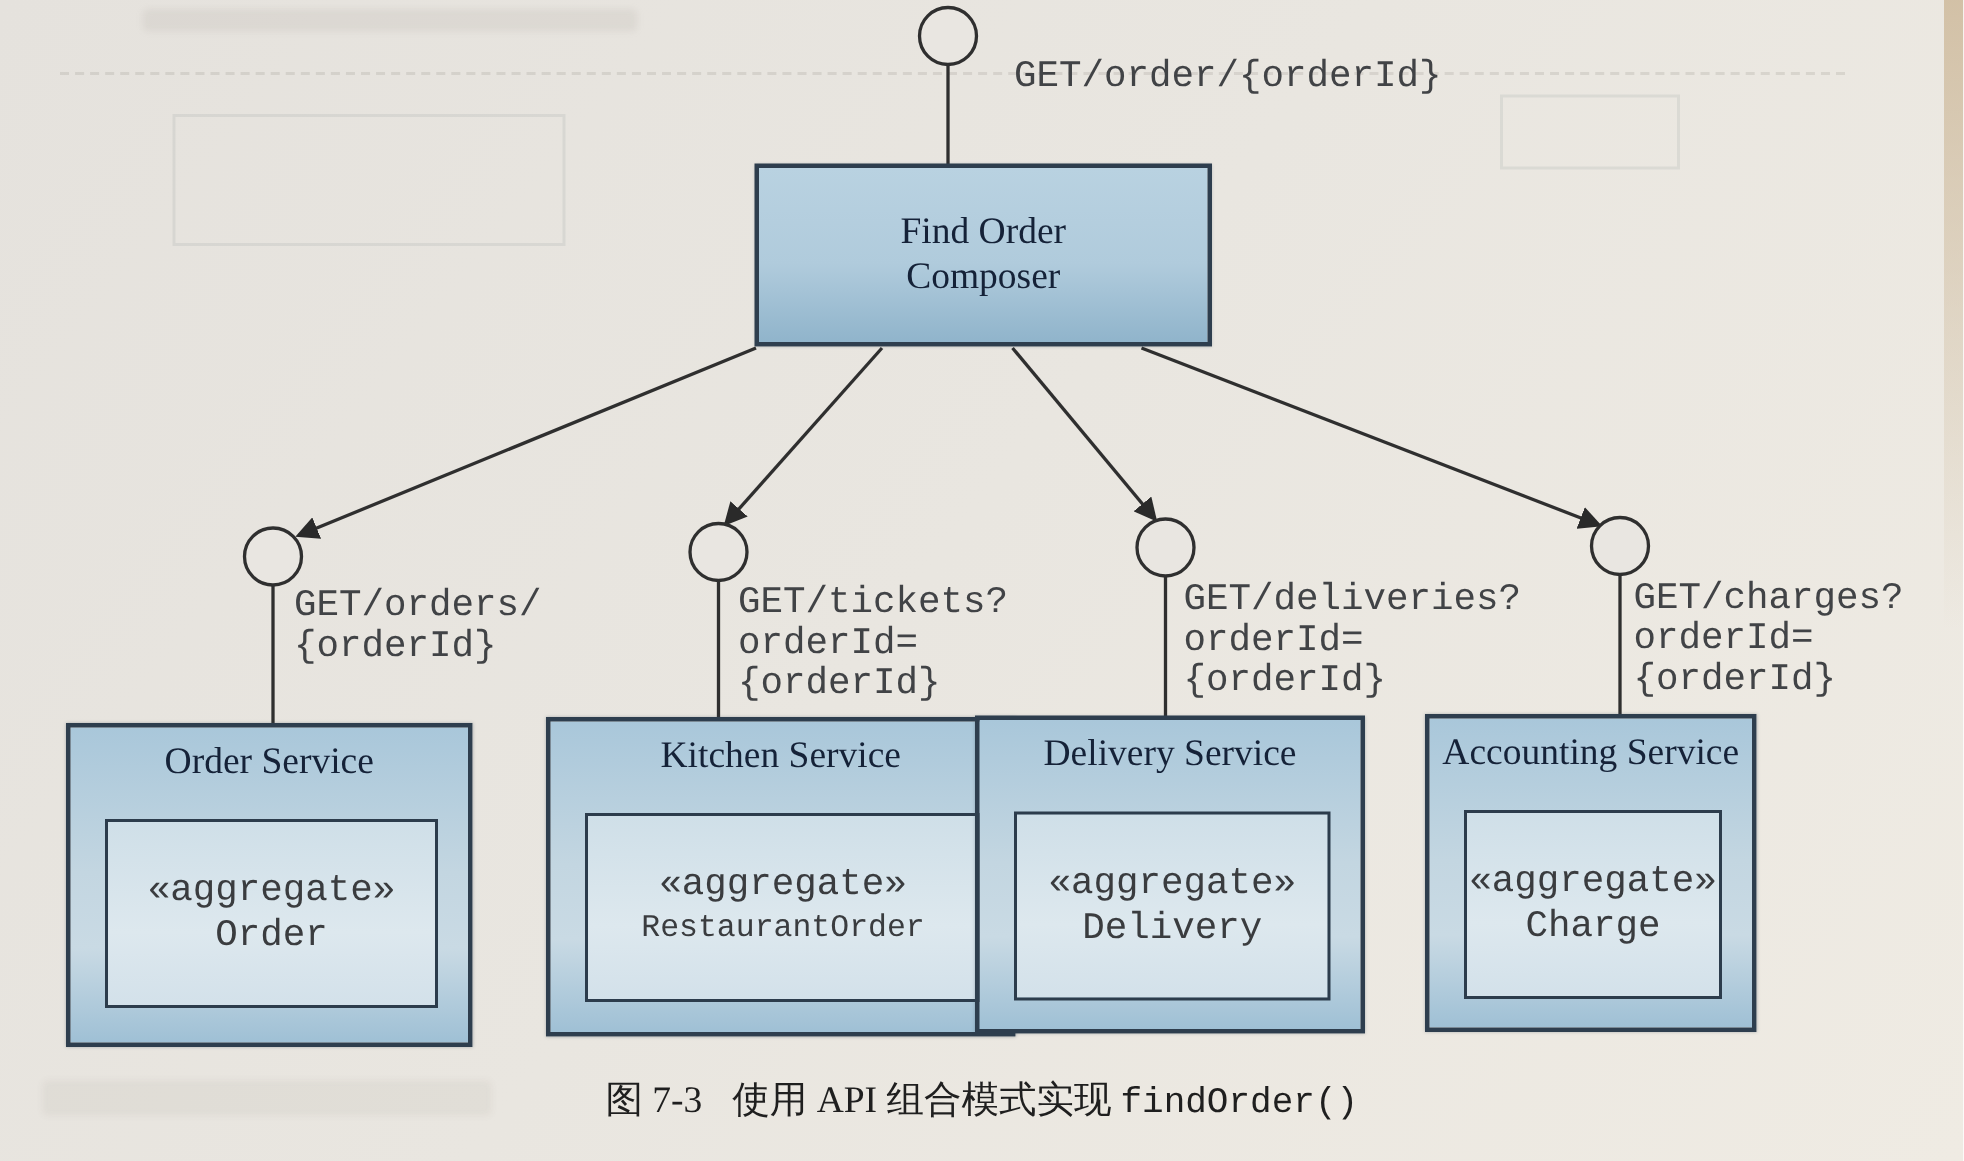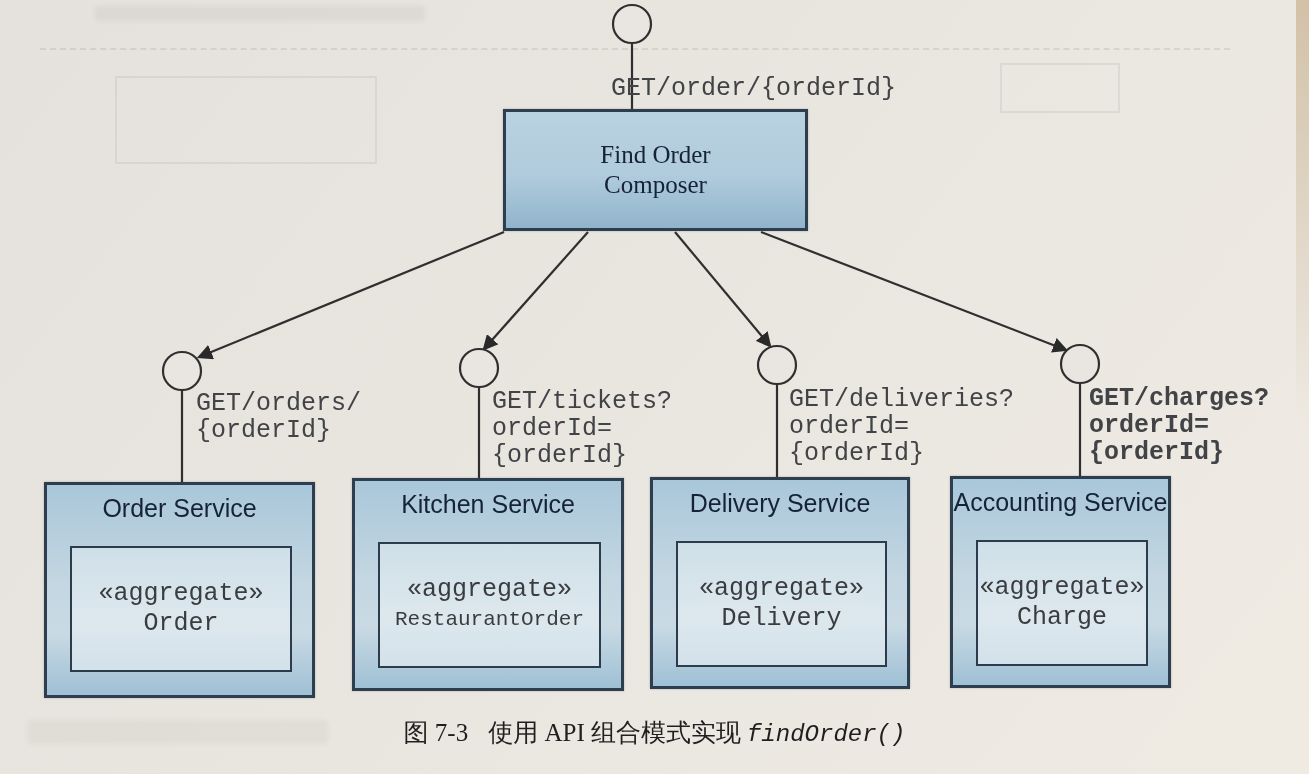--- a/index.html
+++ b/index.html
@@ -22,21 +22,21 @@
   .composer-box{
     display:flex;align-items:center;justify-content:center;text-align:center;
     background:linear-gradient(180deg,#b9d2e1 0%,#b0cbdc 55%,#90b4cb 100%);
   }
   .serif-title{
     font-family:"Liberation Serif","DejaVu Serif",serif;
     color:#152238;font-size:25px;line-height:30px;white-space:pre-line;
   }
   .service-title{
     position:absolute;left:0;right:0;top:9px;text-align:center;
-    font-family:Liberation Sans, sans-serif;
+    font-family:Liberation Serif, serif;
     color:#152238;font-size:25px;
   }
   .inner-box{
     position:absolute;left:23px;right:20px;top:61px;height:126px;
     border:2.5px solid #2c3c4c;box-sizing:border-box;
     background:linear-gradient(180deg,#cfdfe8 0%,#dde8ee 60%,#d3e1ea 100%);
     display:flex;flex-direction:column;align-items:center;justify-content:center;
     text-align:center;
   }
   .mono{
@@ -50,21 +50,21 @@
   }
   
   .caption{
     position:absolute;left:0;top:716px;width:100%;text-align:center;
     color:#1f1f1f;font-size:25px;
     font-family:"Liberation Serif","DejaVu Serif",serif;
   }
   .caption .fig{margin-right:20px;}
   .caption .code{
     font-family:"Liberation Mono","DejaVu Sans Mono",monospace;
-    font-size:24px;margin-left:6px;font-style:italic;
+    font-size:24px;margin-left:6px;
   }
   
   .artifact{position:absolute;pointer-events:none;}
   .edge-strip{
     right:0;top:0;width:13px;height:420px;
     background:linear-gradient(180deg,rgba(206,186,156,.85),rgba(206,186,156,0));
   }
   .ghost-dash{
     left:40px;top:48px;width:1190px;height:0;
     border-top:2px dashed rgba(150,145,135,.22);
@@ -105,48 +105,48 @@
       <circle cx="777" cy="365" r="19" fill="#e9e6e1"></circle>
       <circle cx="1080" cy="364" r="19" fill="#e9e6e1"></circle>
 
       <line x1="182" y1="390" x2="182" y2="484"></line>
       <line x1="479" y1="387" x2="479" y2="480"></line>
       <line x1="777" y1="384" x2="777" y2="479"></line>
       <line x1="1080" y1="383" x2="1080" y2="478"></line>
     </g>
   </svg>
 
-  <div class="endpoint-label" style="left:611px;top:37px;margin-top:38px;">GET/order/{orderId}</div>
+  <div class="endpoint-label" style="left:676px;top:37px;">GET/order/{orderId}</div>
 
   <div class="uml-box composer-box" style="left:503px;top:109px;width:305px;height:122px;">
     <div class="serif-title">Find Order
 Composer</div>
   </div>
 
   <div class="endpoint-label" style="left:196px;top:390px;">GET/orders/
 {orderId}</div>
   <div class="endpoint-label" style="left:492px;top:388px;">GET/tickets?
 orderId=
 {orderId}</div>
   <div class="endpoint-label" style="left:789px;top:386px;">GET/deliveries?
 orderId=
 {orderId}</div>
-  <div class="endpoint-label" style="left:1089px;top:385px;font-weight:bold;">GET/charges?
+  <div class="endpoint-label" style="left:1089px;top:385px;">GET/charges?
 orderId=
 {orderId}</div>
 
   <div class="uml-box" style="left:44px;top:482px;width:271px;height:216px;">
     <div class="service-title">Order Service</div>
     <div class="inner-box">
       <div class="mono">«aggregate»</div>
       <div class="mono">Order</div>
     </div>
   </div>
 
-  <div class="uml-box" style="left:352px;top:478px;width:272px;height:213px;">
+  <div class="uml-box" style="left:364px;top:478px;width:313px;height:213px;">
     <div class="service-title">Kitchen Service</div>
     <div class="inner-box">
       <div class="mono">«aggregate»</div>
       <div class="mono" style="font-size:21px;">RestaurantOrder</div>
     </div>
   </div>
 
   <div class="uml-box" style="left:650px;top:477px;width:260px;height:212px;">
     <div class="service-title">Delivery Service</div>
     <div class="inner-box">

